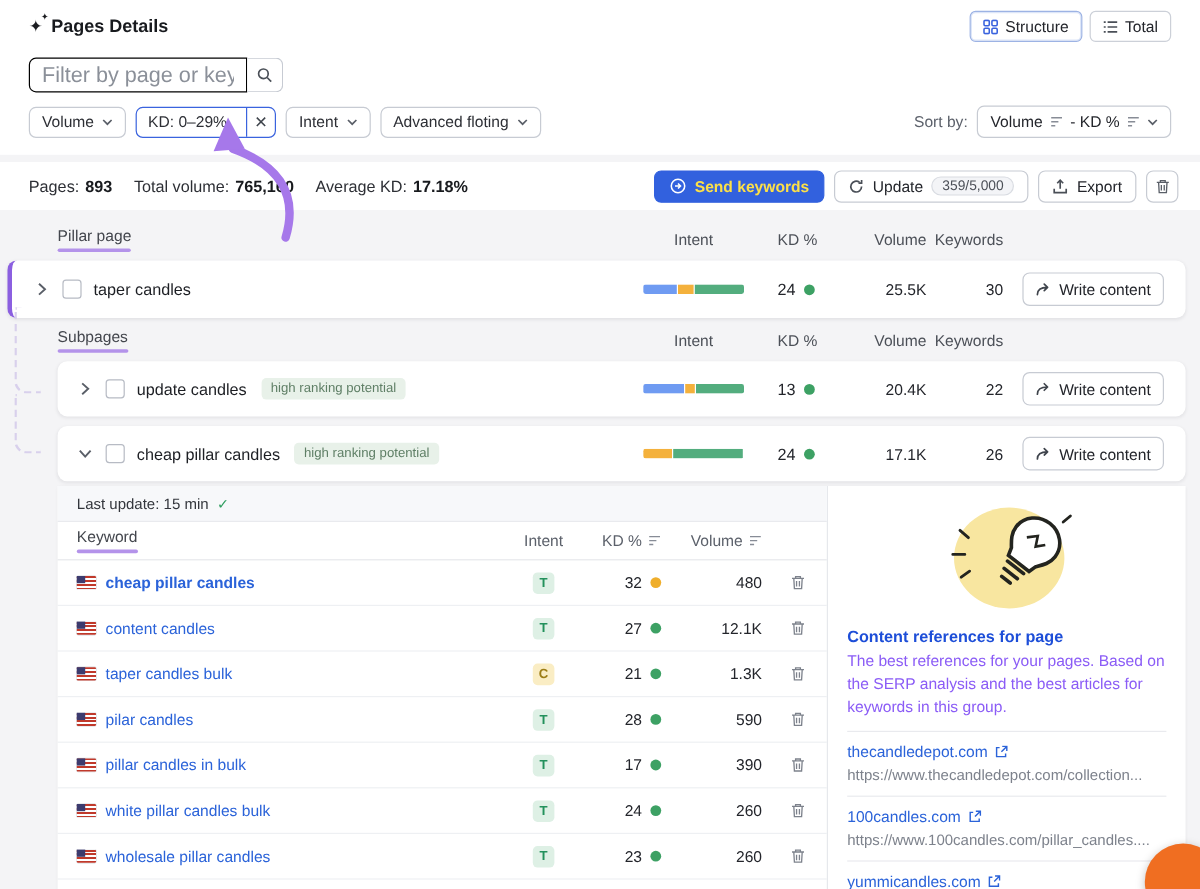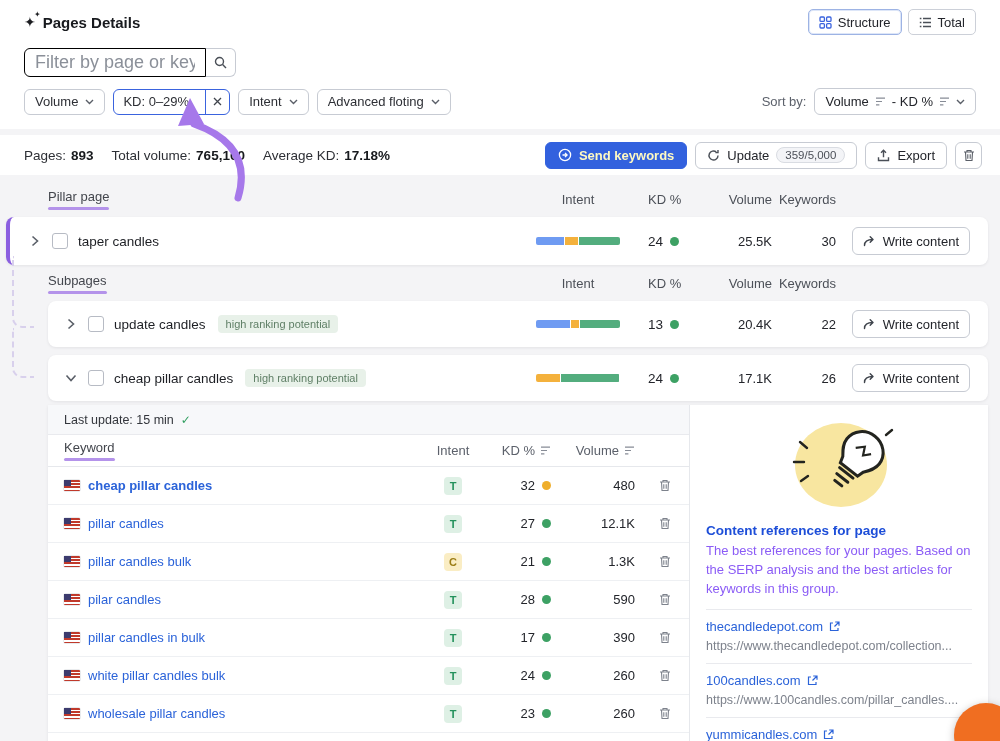--- a/index.html
+++ b/index.html
@@ -33,21 +33,21 @@
   .sort-label { color:#5c616b; }
   .sort-select { display:flex; align-items:center; gap:6px; height:27px; padding:0 10px; border:1px solid #c7cbd3; border-radius:6px; background:#fff; font-size:13px; color:#23252b; cursor:pointer; font-family:inherit; }
 
   
   .stats-bar { margin-top:6px; background:#fff; height:40px; display:flex; align-items:center; justify-content:space-between; padding:0 18px 0 24px; }
   .stats { display:flex; gap:18px; font-size:13.5px; }
   .stat { display:flex; gap:5px; align-items:center; color:#2d2f35; }
   .stat b { color:#181a1e; }
   .action-btns { display:flex; gap:8px; align-items:center; }
   .btn { display:flex; align-items:center; gap:7px; height:27px; padding:0 11px; background:#fff; border:1px solid #c7cbd3; border-radius:6px; font-size:13px; color:#23252b; cursor:pointer; font-family:inherit; }
-  .btn-primary { display:flex; align-items:center; gap:7px; height:27px; padding:0 12px; background:#3261de; border:1px solid #3261de; border-radius:6px; font-size:13px; font-weight:bold; color:#fef9c3; cursor:pointer; font-family:inherit; }
+  .btn-primary { display:flex; align-items:center; gap:7px; height:27px; padding:0 12px; background:#3261de; border:1px solid #3261de; border-radius:6px; font-size:13px; font-weight:bold; color:#fde047; cursor:pointer; font-family:inherit; }
   .quota { background:#f3f4f7; border:1px solid #d9dce2; border-radius:10px; padding:1px 8px; font-size:11.5px; color:#4c5058; }
   .btn.icon-only { width:27px; padding:0; justify-content:center; }
 
   
   .section-head { height:36px; display:flex; align-items:center; margin-right:12px; padding-left:48px; padding-right:18px; color:#4c5058; }
   .section-head .left-flex { flex:1; display:flex; align-items:center; }
   .sec-title { font-size:13px; color:#43464d; }
   .underlined::after { content:""; display:block; height:3px; border-radius:2px; background:#b493ea; margin-top:3px; }
 
   .mcol-intent { width:124px; display:flex; justify-content:center; }
@@ -411,21 +411,21 @@
               <svg width="12" height="13" viewBox="0 0 12 13" fill="none" stroke="#7d828c" stroke-width="1.1">
                 <path d="M1 3h10M4 3V1.5h4V3M2.5 3l.5 8.5h6l.5-8.5M4.8 5.2v4.6M7.2 5.2v4.6"></path>
               </svg>
             </button>
           </div>
       </div>
 
       <div class="kw-row">
         <div class="kwc-name">
             <span class="flag"></span>
-            <a class="kw-link">pillar candles</a>
+            <a class="kw-link">content candles</a>
           </div>
         <div class="kwc-intent">
             <span class="ibadge" data-type="T">T</span>
           </div>
         <div class="kwc-kd">
             <span>27</span>
             <span class="dot" data-color="green"></span>
           </div>
         <div class="kwc-vol">12.1K</div>
         <div class="kwc-trash">
@@ -433,21 +433,21 @@
               <svg width="12" height="13" viewBox="0 0 12 13" fill="none" stroke="#7d828c" stroke-width="1.1">
                 <path d="M1 3h10M4 3V1.5h4V3M2.5 3l.5 8.5h6l.5-8.5M4.8 5.2v4.6M7.2 5.2v4.6"></path>
               </svg>
             </button>
           </div>
       </div>
 
       <div class="kw-row">
         <div class="kwc-name">
             <span class="flag"></span>
-            <a class="kw-link">pillar candles bulk</a>
+            <a class="kw-link">taper candles bulk</a>
           </div>
         <div class="kwc-intent">
             <span class="ibadge" data-type="C">C</span>
           </div>
         <div class="kwc-kd">
             <span>21</span>
             <span class="dot" data-color="green"></span>
           </div>
         <div class="kwc-vol">1.3K</div>
         <div class="kwc-trash">

